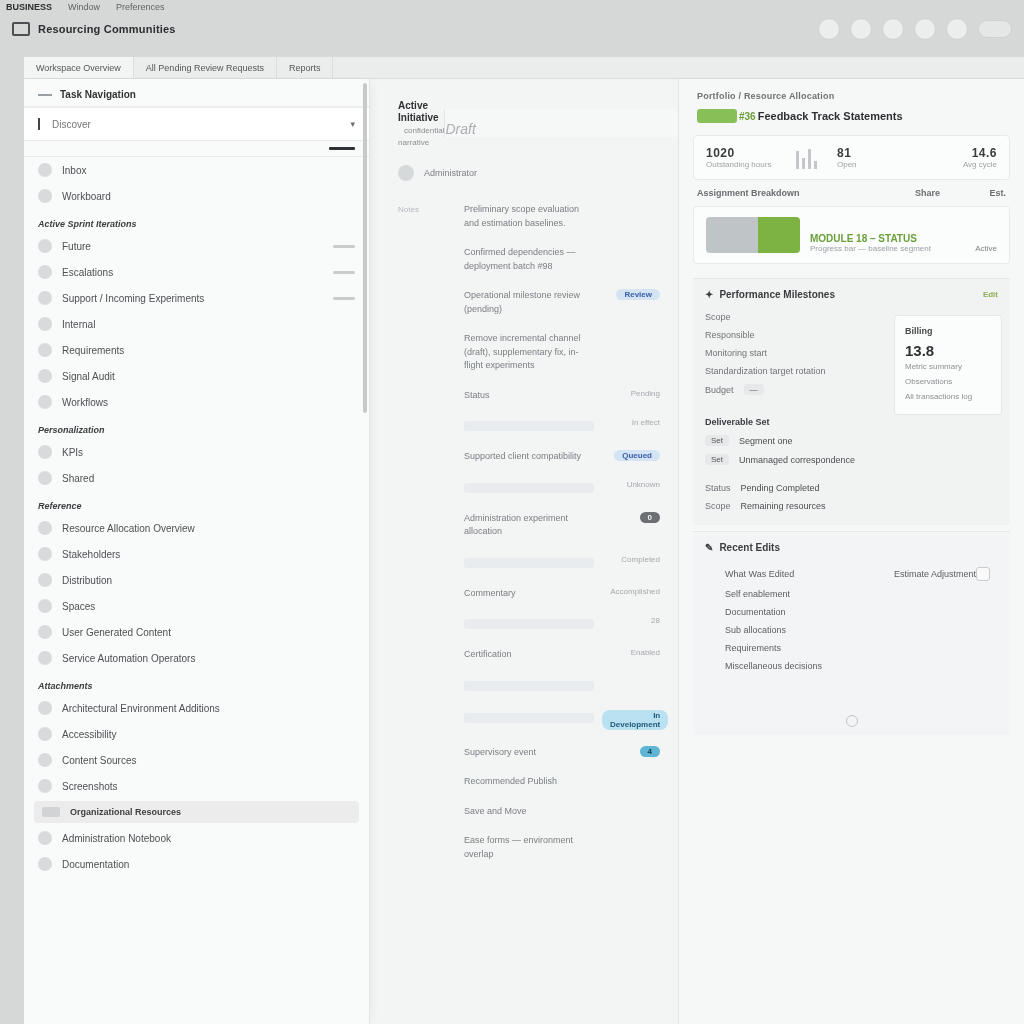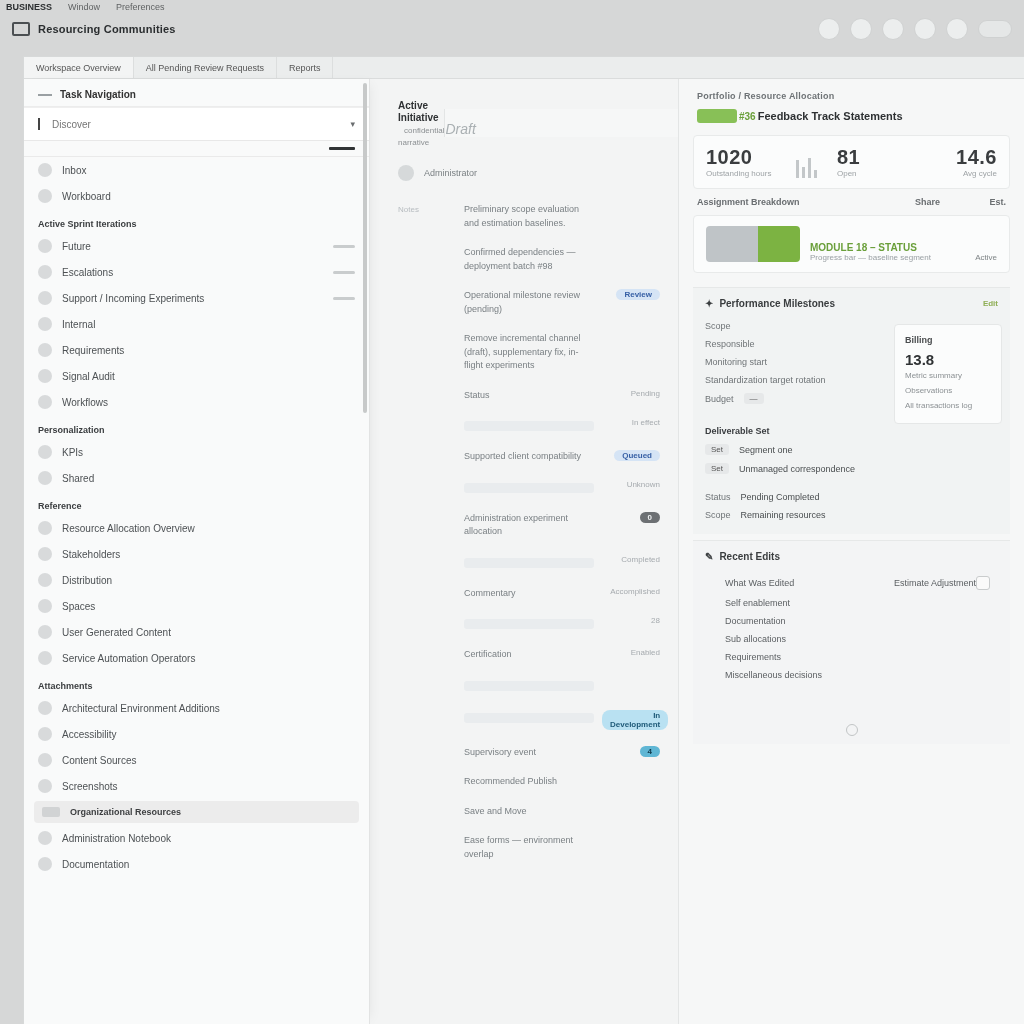--- a/index.html
+++ b/index.html
@@ -93,21 +93,21 @@
     background: transparent;
   }
   .caret { font-size: 9px; color: #6a6d6f; }
   .under-search {
     height: 16px; border-bottom: 1px solid #eaeaea;
     display: flex; justify-content: flex-end; align-items: center; padding: 0 14px;
   }
   .under-search .mini { width: 26px; height: 3px; background: #2f3234; border-radius: 1px; }
 
   .sb-group-title {
-    padding: 10px 14px 4px; font-size: 9px; font-weight: 700; color: #3b3e40;
+    padding: 10px 14px 4px; font-size: 9px; font-weight: 700; color: #3b3e40; font-style: italic;
   }
   .sb-item {
     display: flex; align-items: center; gap: 10px;
     padding: 6px 14px; font-size: 10px; color: #4d5154;
     border-radius: 0; position: relative;
     cursor: default;
   }
   .sb-item .ico {
     width: 14px; height: 14px; border-radius: 50%;
     background: #d8dadb; flex: 0 0 14px;
@@ -183,21 +183,21 @@
   .rp-title .code { font-size: 10px; color: #6a9f3a; font-weight: 700; }
   .rp-title .txt { font-size: 11px; font-weight: 700; color: #2e3133; }
 
   .rp-card {
     margin: 8px 14px; background: #fbfcfc;
     border: 1px solid #e8eaea; border-radius: 4px;
     padding: 10px 12px;
   }
   .kpi-row { display: flex; gap: 20px; align-items: flex-end; }
   .kpi { flex: 1; }
-  .kpi .big { font-size: 20px; font-weight: 700; color: #3a3d3f; letter-spacing: .5px; }
+  .kpi .big { font-size: 12px; font-weight: 700; color: #3a3d3f; letter-spacing: .5px; }
   .kpi .sm { font-size: 8px; color: #9ea3a6; }
   .bars { display: flex; align-items: flex-end; gap: 3px; height: 22px; }
   .bars span { width: 3px; background: #c3c7c9; }
   .rp-tablehead {
     display: flex; padding: 0 18px; font-size: 9px; color: #6a6e71;
     font-weight: 600; gap: 6px;
   }
   .rp-tablehead .c1 { flex: 1; }
   .rp-tablehead .c2, .rp-tablehead .c3 { width: 60px; text-align: right; }
 

